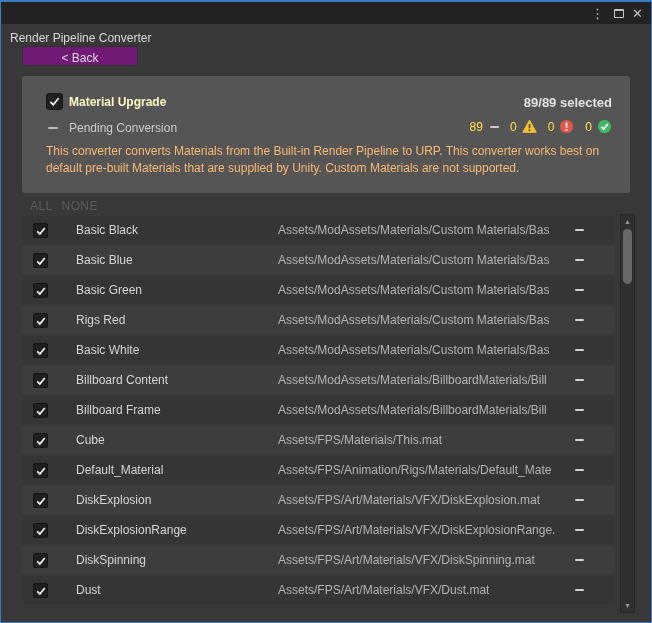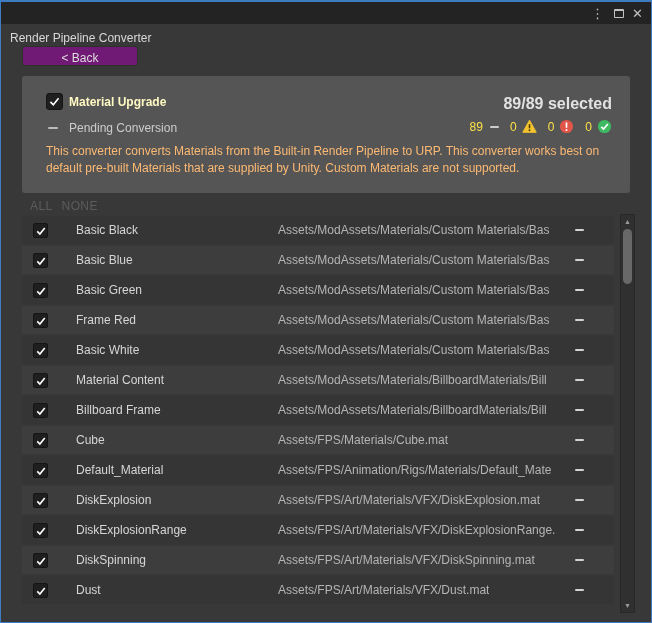--- a/index.html
+++ b/index.html
@@ -25,21 +25,21 @@
     display:flex;align-items:flex-end;justify-content:center;cursor:default;}
 
   
   .panel{position:absolute;top:74px;left:21px;right:21px;height:117px;background:#555555;
     border-radius:3px;}
   .cb{display:inline-flex;align-items:center;justify-content:center;background:#1f1f1f;
     border:1px solid #151515;border-radius:3px;}
   .cb svg{display:block;}
   .panel-cb{position:absolute;left:24px;top:17px;width:17px;height:17px;}
   .panel-title{position:absolute;left:47px;top:19px;font-size:12px;font-weight:bold;color:#fef9c3;}
-  .panel-selected{position:absolute;right:18px;top:19px;font-size:16px;font-weight:bold;color:#e2e2e2;}
+  .panel-selected{position:absolute;right:18px;top:19px;font-size:13px;font-weight:bold;color:#e2e2e2;}
   .pend-dash{position:absolute;left:26px;top:51px;width:10px;height:2px;background:#bbbbbb;border-radius:1px;}
   .pend-label{position:absolute;left:47px;top:45px;font-size:12px;color:#cccccc;text-align:center;}
   .pend-right{position:absolute;right:18px;top:43px;display:flex;align-items:center;gap:5px;
     font-size:12px;color:#fde047;}
   .pend-right .num{margin-left:6px;}
   .mini-dash{width:9px;height:2px;background:#cccccc;border-radius:1px;margin-left:2px;}
   .status-ic{width:15px;height:15px;display:block;}
   .panel-desc{position:absolute;left:24px;right:18px;top:67px;font-size:12px;line-height:17px;
     color:#fdba74;}
 
@@ -164,21 +164,21 @@
     <span class="row-path">Assets/ModAssets/Materials/Custom Materials/Bas</span>
     <span class="row-dash"></span>
   </div>
 
   <div class="row">
     <span class="cb row-cb">
       <svg viewBox="0 0 16 16" width="12" height="12">
         <polyline points="3,8.5 6.5,12 13,4" fill="none" stroke="#ffffff" stroke-width="2.2"></polyline>
       </svg>
     </span>
-    <span class="row-name">Frame Red</span>
+    <span class="row-name">Rigs Red</span>
     <span class="row-path">Assets/ModAssets/Materials/Custom Materials/Bas</span>
     <span class="row-dash"></span>
   </div>
 
   <div class="row">
     <span class="cb row-cb">
       <svg viewBox="0 0 16 16" width="12" height="12">
         <polyline points="3,8.5 6.5,12 13,4" fill="none" stroke="#ffffff" stroke-width="2.2"></polyline>
       </svg>
     </span>
@@ -186,21 +186,21 @@
     <span class="row-path">Assets/ModAssets/Materials/Custom Materials/Bas</span>
     <span class="row-dash"></span>
   </div>
 
   <div class="row">
     <span class="cb row-cb">
       <svg viewBox="0 0 16 16" width="12" height="12">
         <polyline points="3,8.5 6.5,12 13,4" fill="none" stroke="#ffffff" stroke-width="2.2"></polyline>
       </svg>
     </span>
-    <span class="row-name">Material Content</span>
+    <span class="row-name">Billboard Content</span>
     <span class="row-path">Assets/ModAssets/Materials/BillboardMaterials/Bill</span>
     <span class="row-dash"></span>
   </div>
 
   <div class="row">
     <span class="cb row-cb">
       <svg viewBox="0 0 16 16" width="12" height="12">
         <polyline points="3,8.5 6.5,12 13,4" fill="none" stroke="#ffffff" stroke-width="2.2"></polyline>
       </svg>
     </span>
@@ -209,21 +209,21 @@
     <span class="row-dash"></span>
   </div>
 
   <div class="row">
     <span class="cb row-cb">
       <svg viewBox="0 0 16 16" width="12" height="12">
         <polyline points="3,8.5 6.5,12 13,4" fill="none" stroke="#ffffff" stroke-width="2.2"></polyline>
       </svg>
     </span>
     <span class="row-name">Cube</span>
-    <span class="row-path">Assets/FPS/Materials/Cube.mat</span>
+    <span class="row-path">Assets/FPS/Materials/This.mat</span>
     <span class="row-dash"></span>
   </div>
 
   <div class="row">
     <span class="cb row-cb">
       <svg viewBox="0 0 16 16" width="12" height="12">
         <polyline points="3,8.5 6.5,12 13,4" fill="none" stroke="#ffffff" stroke-width="2.2"></polyline>
       </svg>
     </span>
     <span class="row-name">Default_Material</span>

